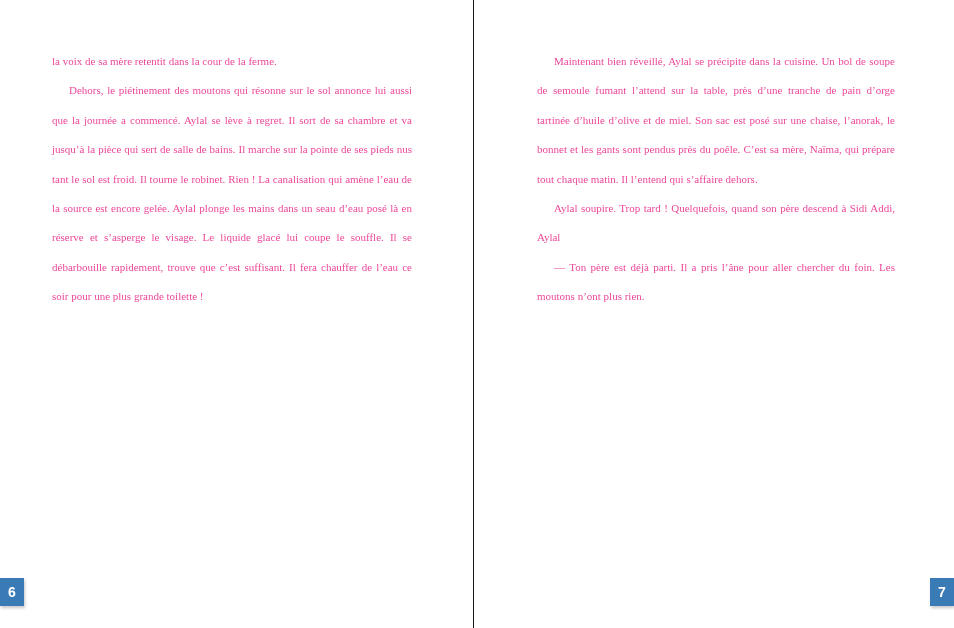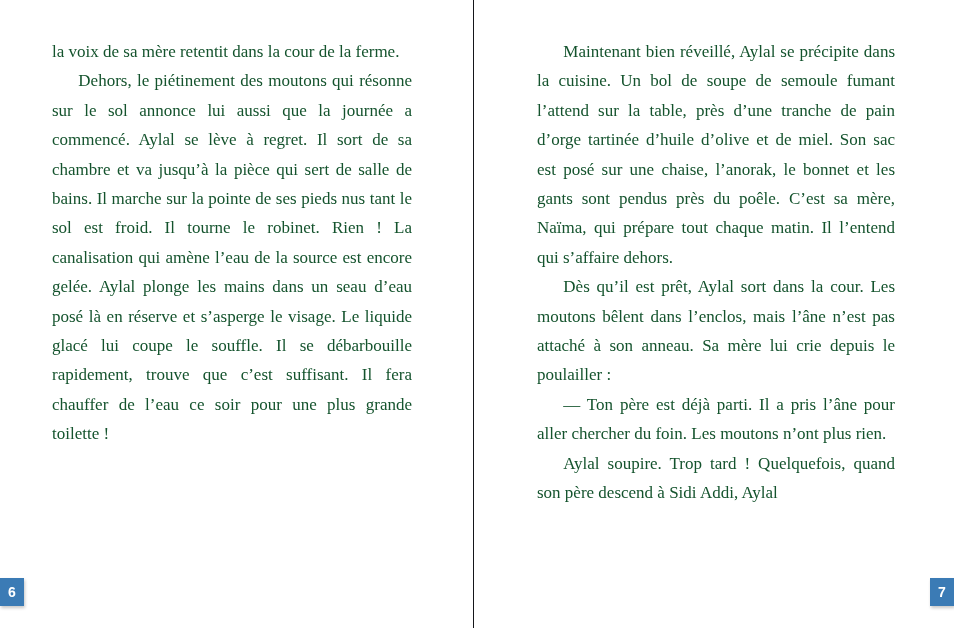--- a/index.html
+++ b/index.html
@@ -35,24 +35,24 @@
     left: 473px;
     top: 0;
     width: 1px;
     height: 628px;
     background: #15161a;
     z-index: 5;
   }
 
   .text-col {
     position: absolute;
-    top: 37px;
-    font-size: 17px;
+    top: 47px;
+    font-size: 11px;
     line-height: 29.4px;
-    color: #14532d;
+    color: #ec4899;
     text-align: justify;
     text-justify: inter-word;
     -webkit-hyphens: none;
     hyphens: none;
   }
 
   .page-left .text-col {
     left: 52px;
     width: 360px;
   }
@@ -102,22 +102,21 @@
     <div class="text-col">
       <p class="para no-indent">la voix de sa mère retentit dans la cour de la ferme.</p>
       <p class="para">Dehors, le piétinement des moutons qui résonne sur le sol annonce lui aussi que la journée a commencé. Aylal se lève à regret. Il sort de sa chambre et va jusqu’à la pièce qui sert de salle de bains. Il marche sur la pointe de ses pieds nus tant le sol est froid. Il tourne le robinet. Rien ! La canalisation qui amène l’eau de la source est encore gelée. Aylal plonge les mains dans un seau d’eau posé là en réserve et s’asperge le visage. Le liquide glacé lui coupe le souffle. Il se débarbouille rapidement, trouve que c’est suffisant. Il fera chauffer de l’eau ce soir pour une plus grande toilette !</p>
     </div>
     <div class="page-badge" id="badge-left">6</div>
   </div>
 
   <div class="page page-right">
     <div class="text-col">
       <p class="para">Maintenant bien réveillé, Aylal se précipite dans la cuisine. Un bol de soupe de semoule fumant l’attend sur la table, près d’une tranche de pain d’orge tartinée d’huile d’olive et de miel. Son sac est posé sur une chaise, l’anorak, le bonnet et les gants sont pendus près du poêle. C’est sa mère, Naïma, qui prépare tout chaque matin. Il l’entend qui s’affaire dehors.</p>
-      <p class="para">Dès qu’il est prêt, Aylal sort dans la cour. Les moutons bêlent dans l’enclos, mais l’âne n’est pas attaché à son anneau. Sa mère lui crie depuis le poulailler :</p>
+      <p class="para">Aylal soupire. Trop tard ! Quelquefois, quand son père descend à Sidi Addi, Aylal</p>
       <p class="para">— Ton père est déjà parti. Il a pris l’âne pour aller chercher du foin. Les moutons n’ont plus rien.</p>
-      <p class="para">Aylal soupire. Trop tard ! Quelquefois, quand son père descend à Sidi Addi, Aylal</p>
     </div>
     <div class="page-badge" id="badge-right">7</div>
   </div>
 
 </div>
 
 <div id="gutter"></div>
 
 </body></html>

